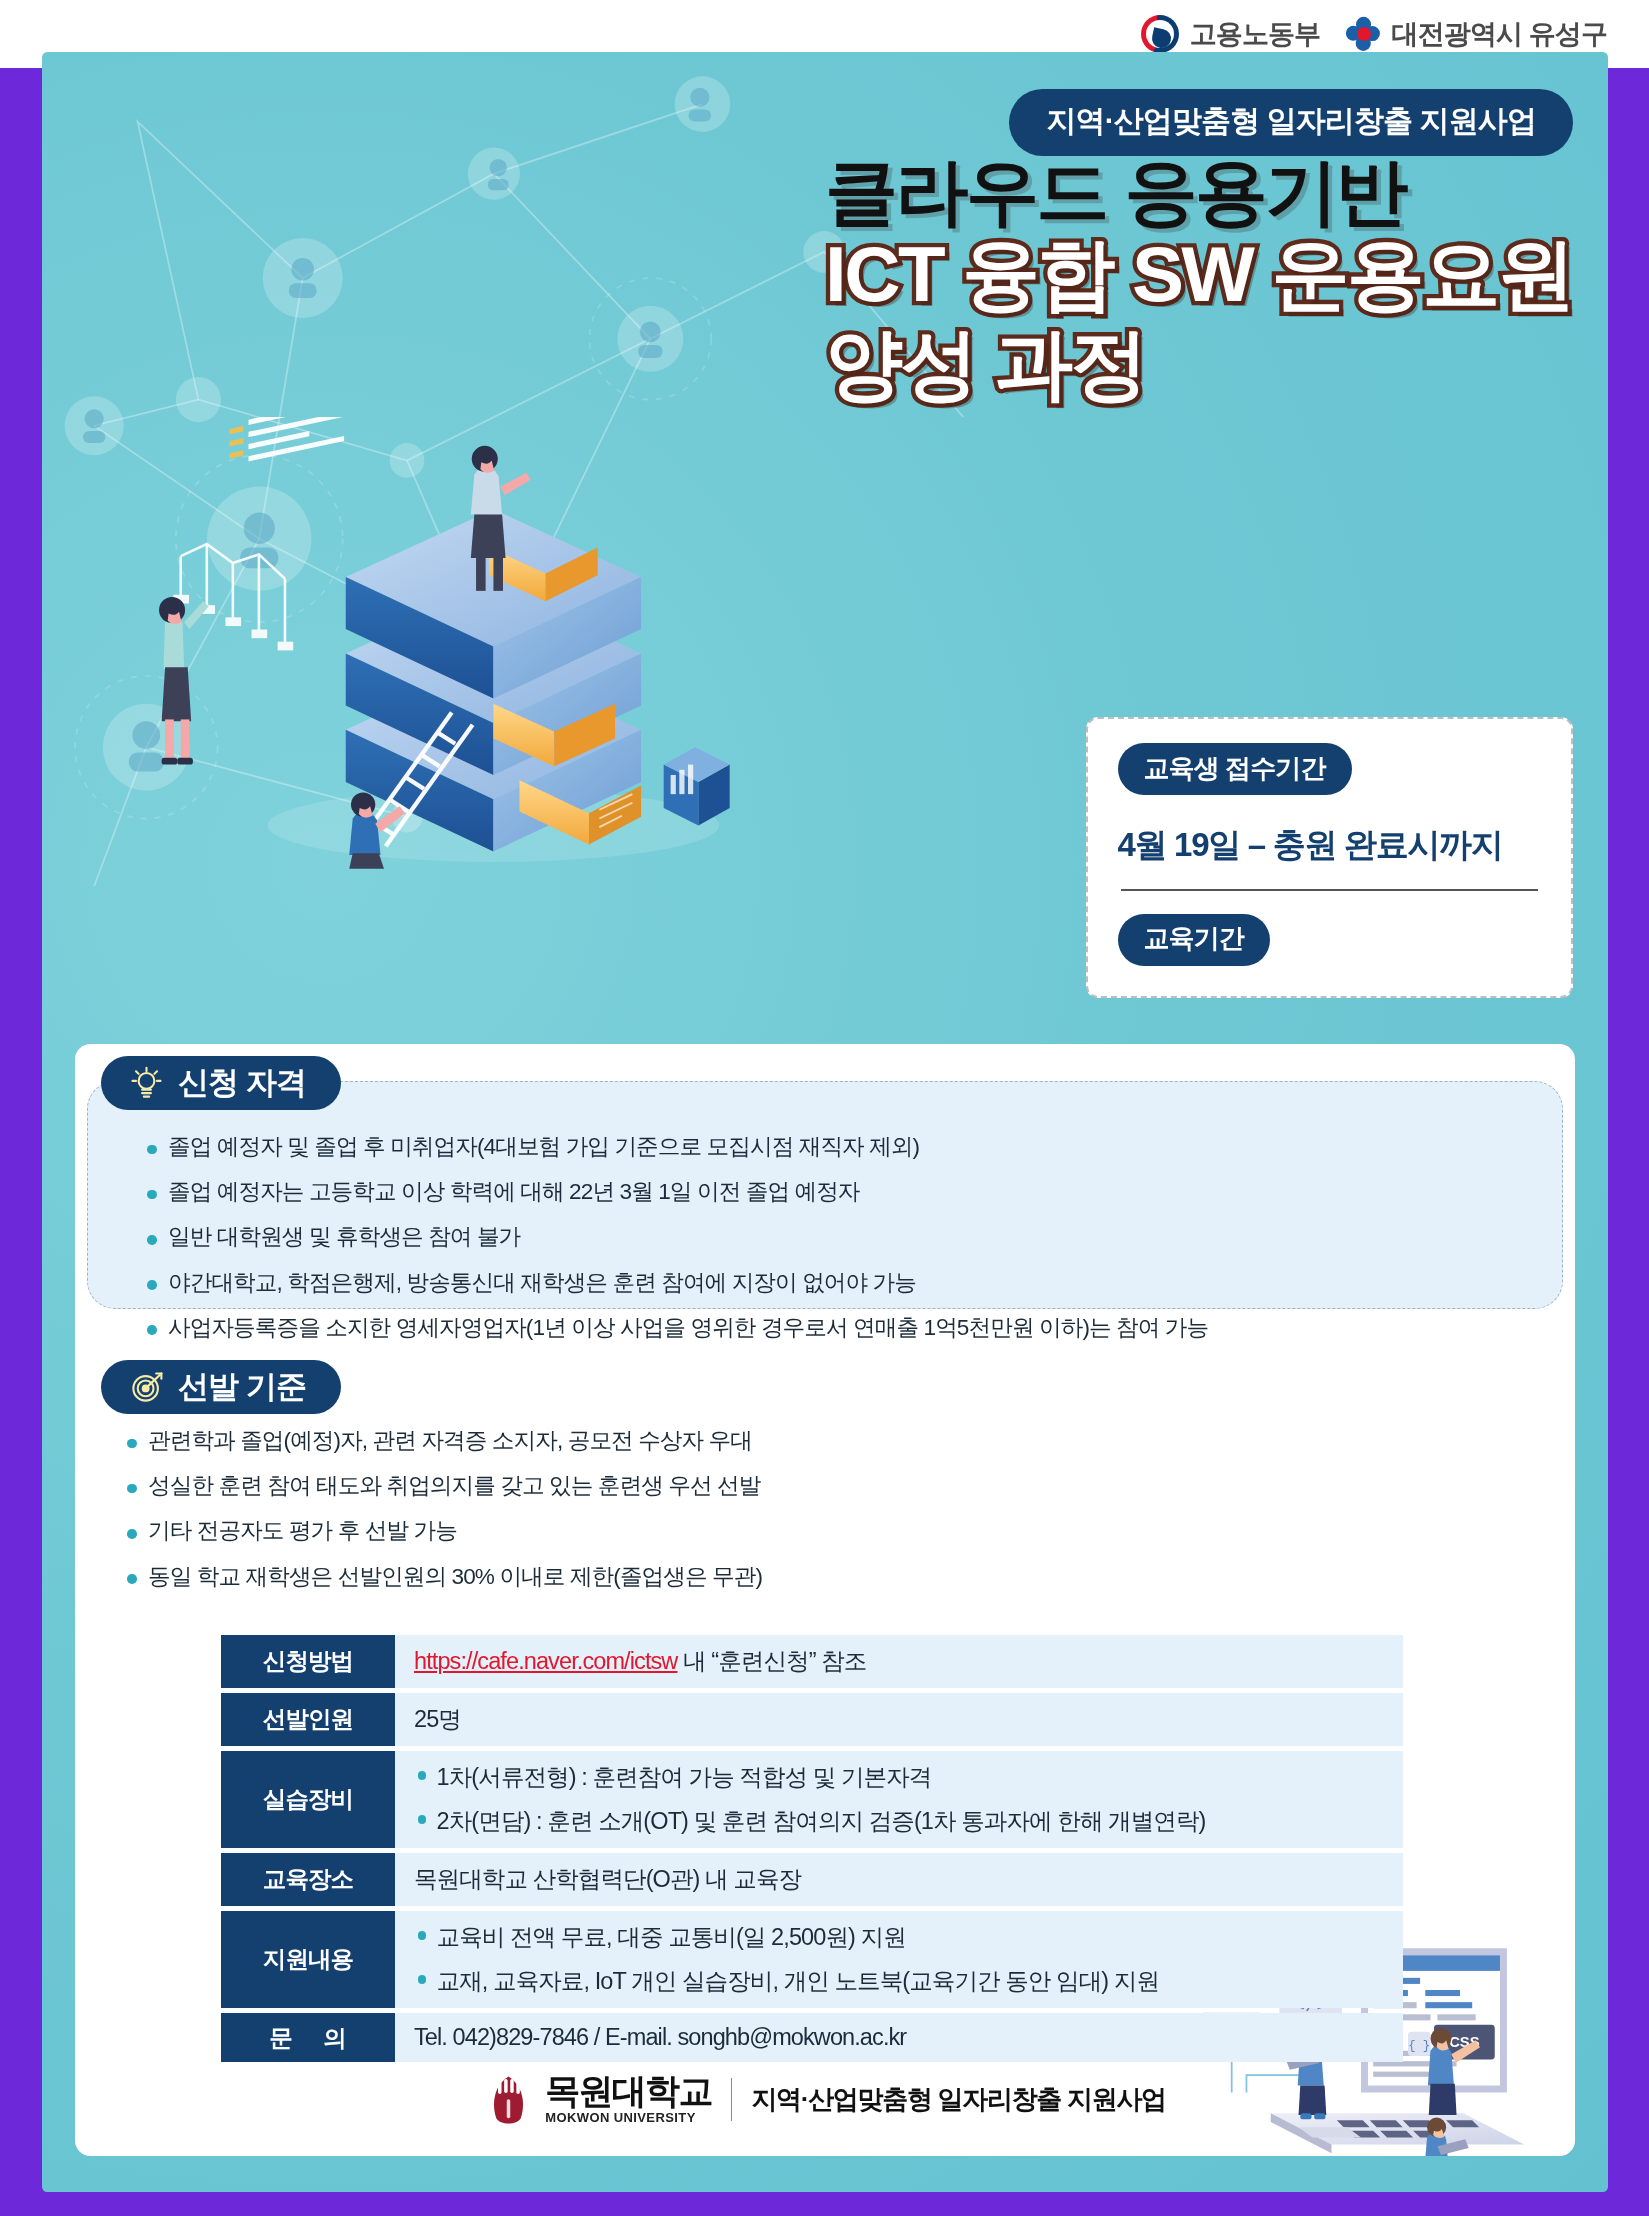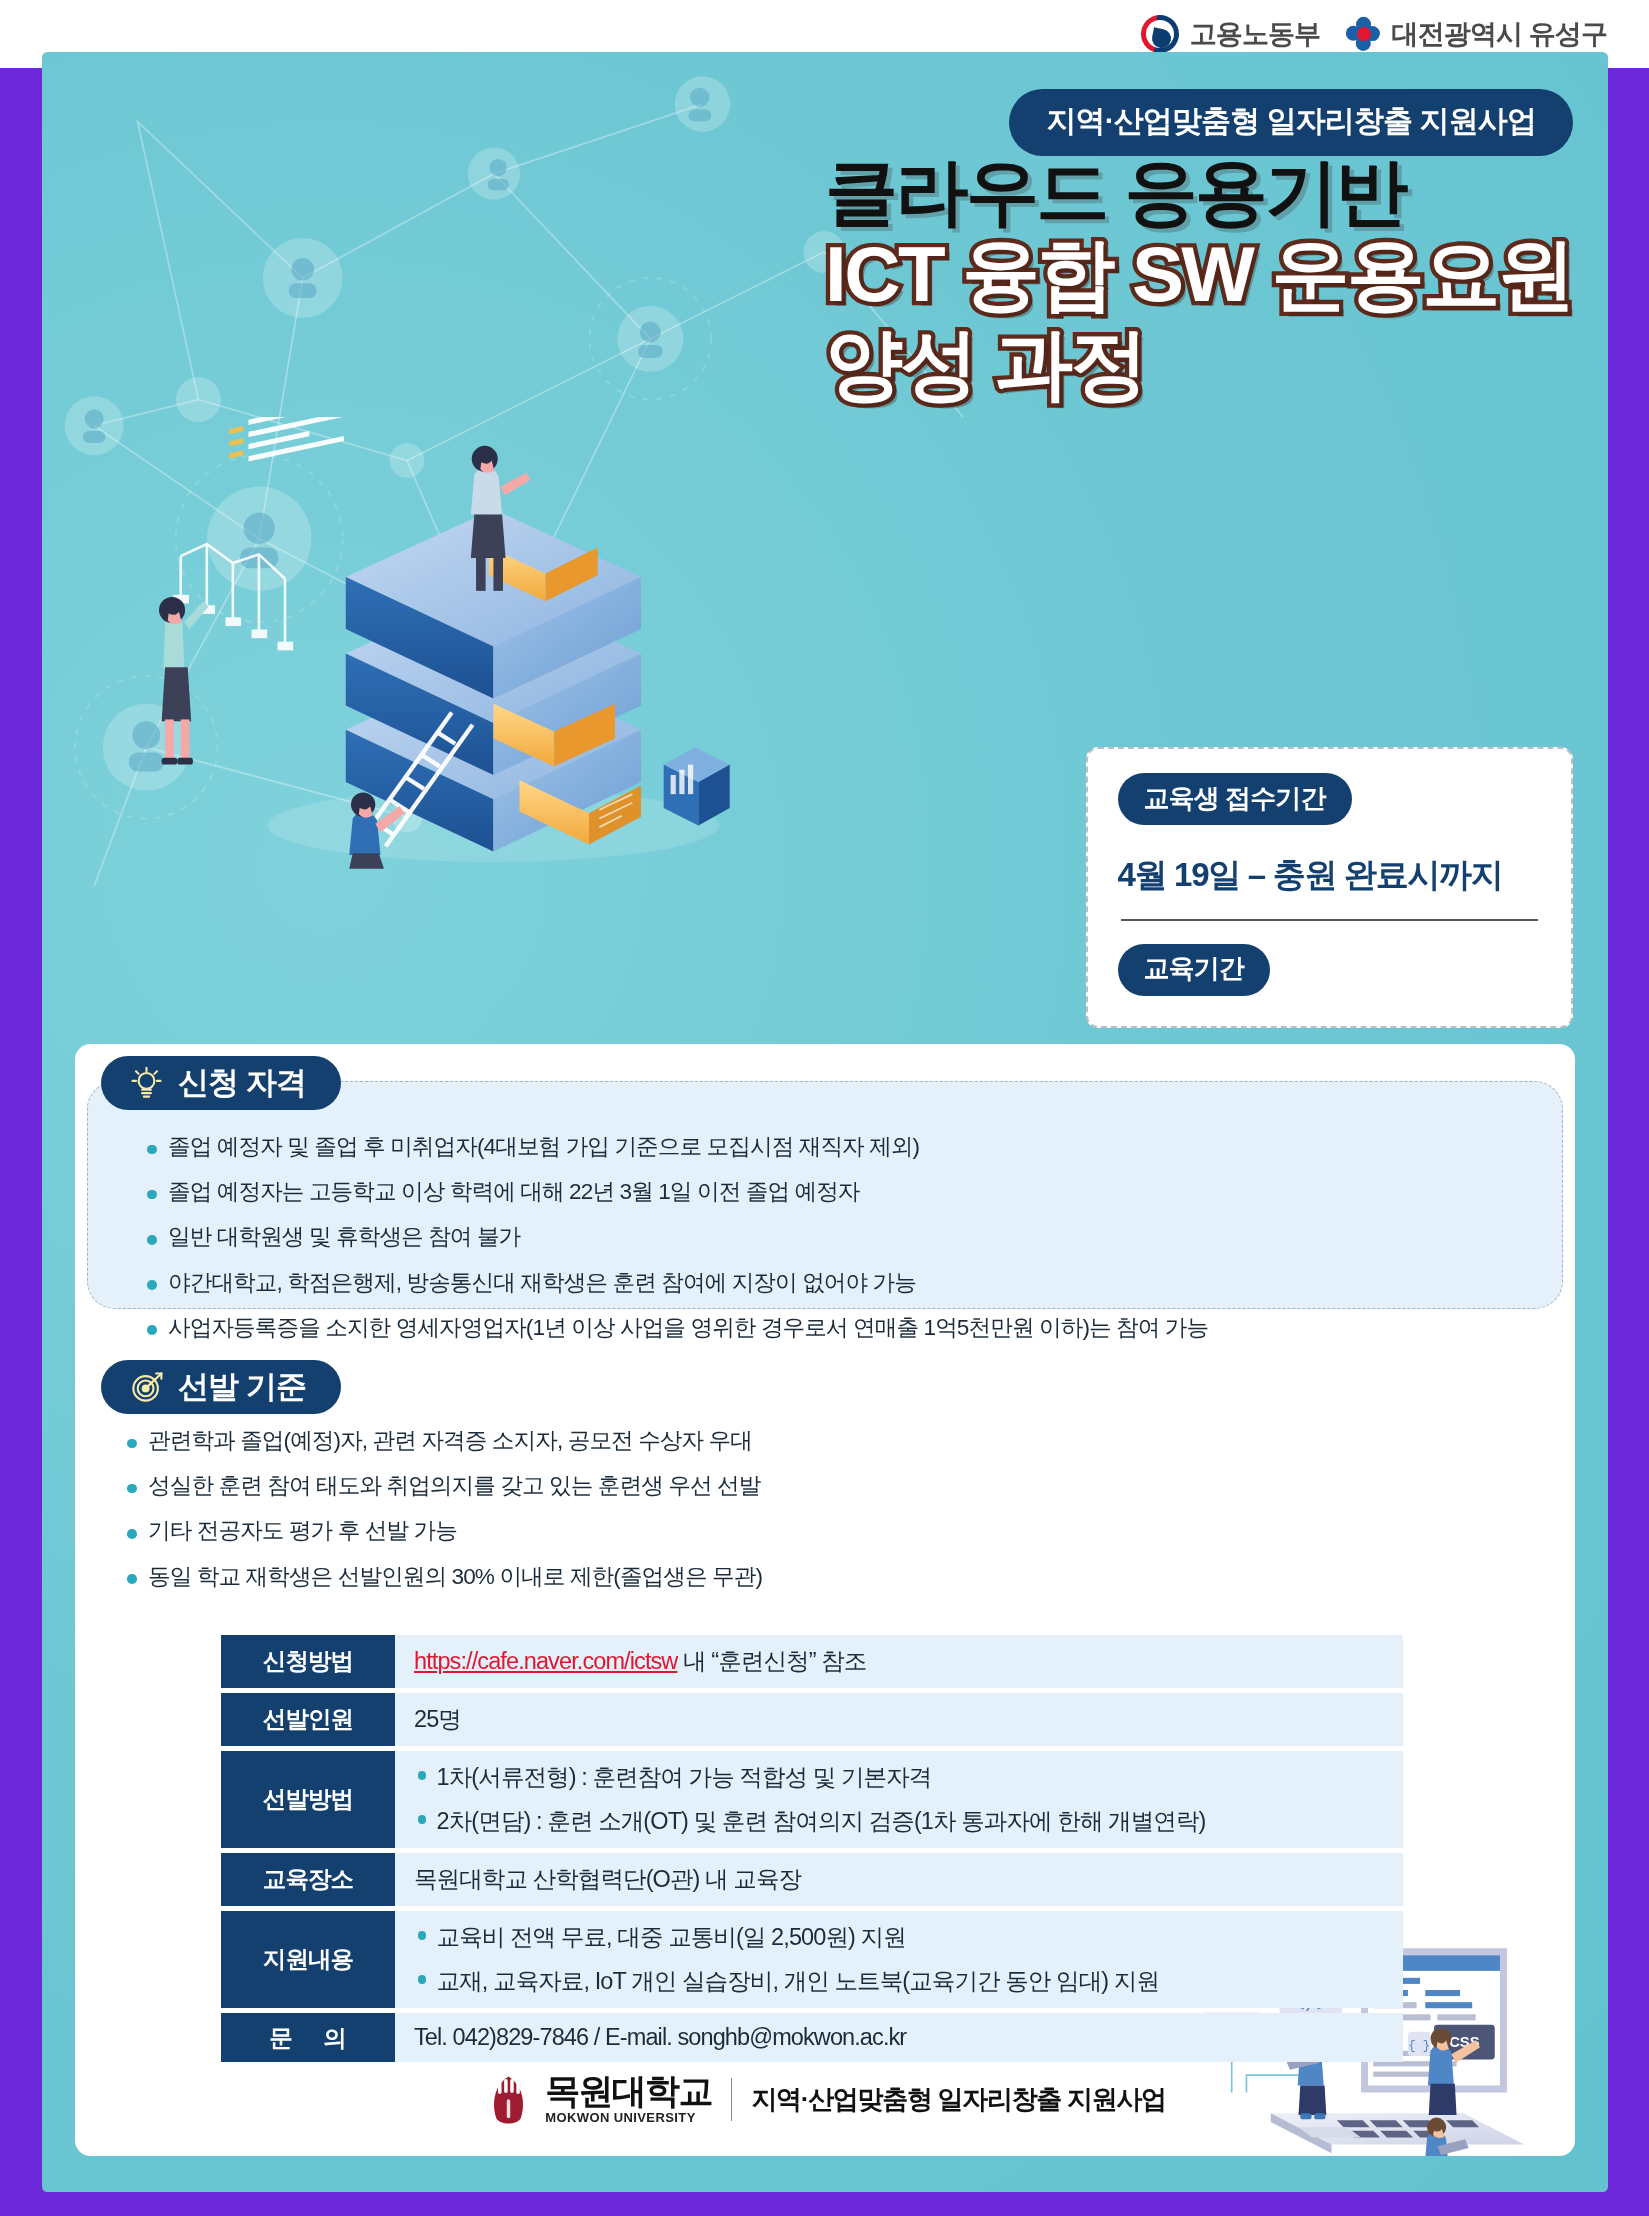--- a/index.html
+++ b/index.html
@@ -79,21 +79,21 @@
     font-size: 78px; font-weight: 800; color:#ffffff; letter-spacing:-2.6px;
     white-space: nowrap; margin-top: 7px;
     -webkit-text-stroke: 8.7px #5d2a1c;
     paint-order: stroke fill;
     text-shadow: 5.2px 5.2px 0 rgba(60,30,20,.30);
   }
   .t3 { margin-top: 12px; }
 
   
   .date-card {
-    position: absolute; top: 695px; right: 35px;
+    position: absolute; top: 665px; right: 35px;
     width: 487px;
     background:#fff; border-radius:12px;
     border: 2.6px dashed #b9bfc4;
     padding: 24px 29.5px 29.5px;
   }
   .pill {
     display:inline-block; background:#14406f; color:#fff;
     border-radius: 29.5px; padding: 7.8px 26px 9.6px;
     font-size: 26px; font-weight:700; letter-spacing:-0.9px;
   }
@@ -556,21 +556,21 @@
             <span><a class="link" href="#">https://cafe.naver.com/ictsw</a><span> 내 “훈련신청” 참조</span></span>
           </div>
         </div>
 
         <div class="trow">
           <div class="tlab">선발인원</div>
           <div class="tval">25명</div>
         </div>
 
         <div class="trow">
-          <div class="tlab">선발방법</div>
+          <div class="tlab">실습장비</div>
           <div class="tval">
             <span class="sub">1차(서류전형) : 훈련참여 가능 적합성 및 기본자격</span>
             <span class="sub">2차(면담) : 훈련 소개(OT) 및 훈련 참여의지  검증(1차 통과자에 한해 개별연락)</span>
           </div>
         </div>
 
         <div class="trow">
           <div class="tlab">교육장소</div>
           <div class="tval">목원대학교 산학협력단(O관) 내 교육장</div>
         </div>

